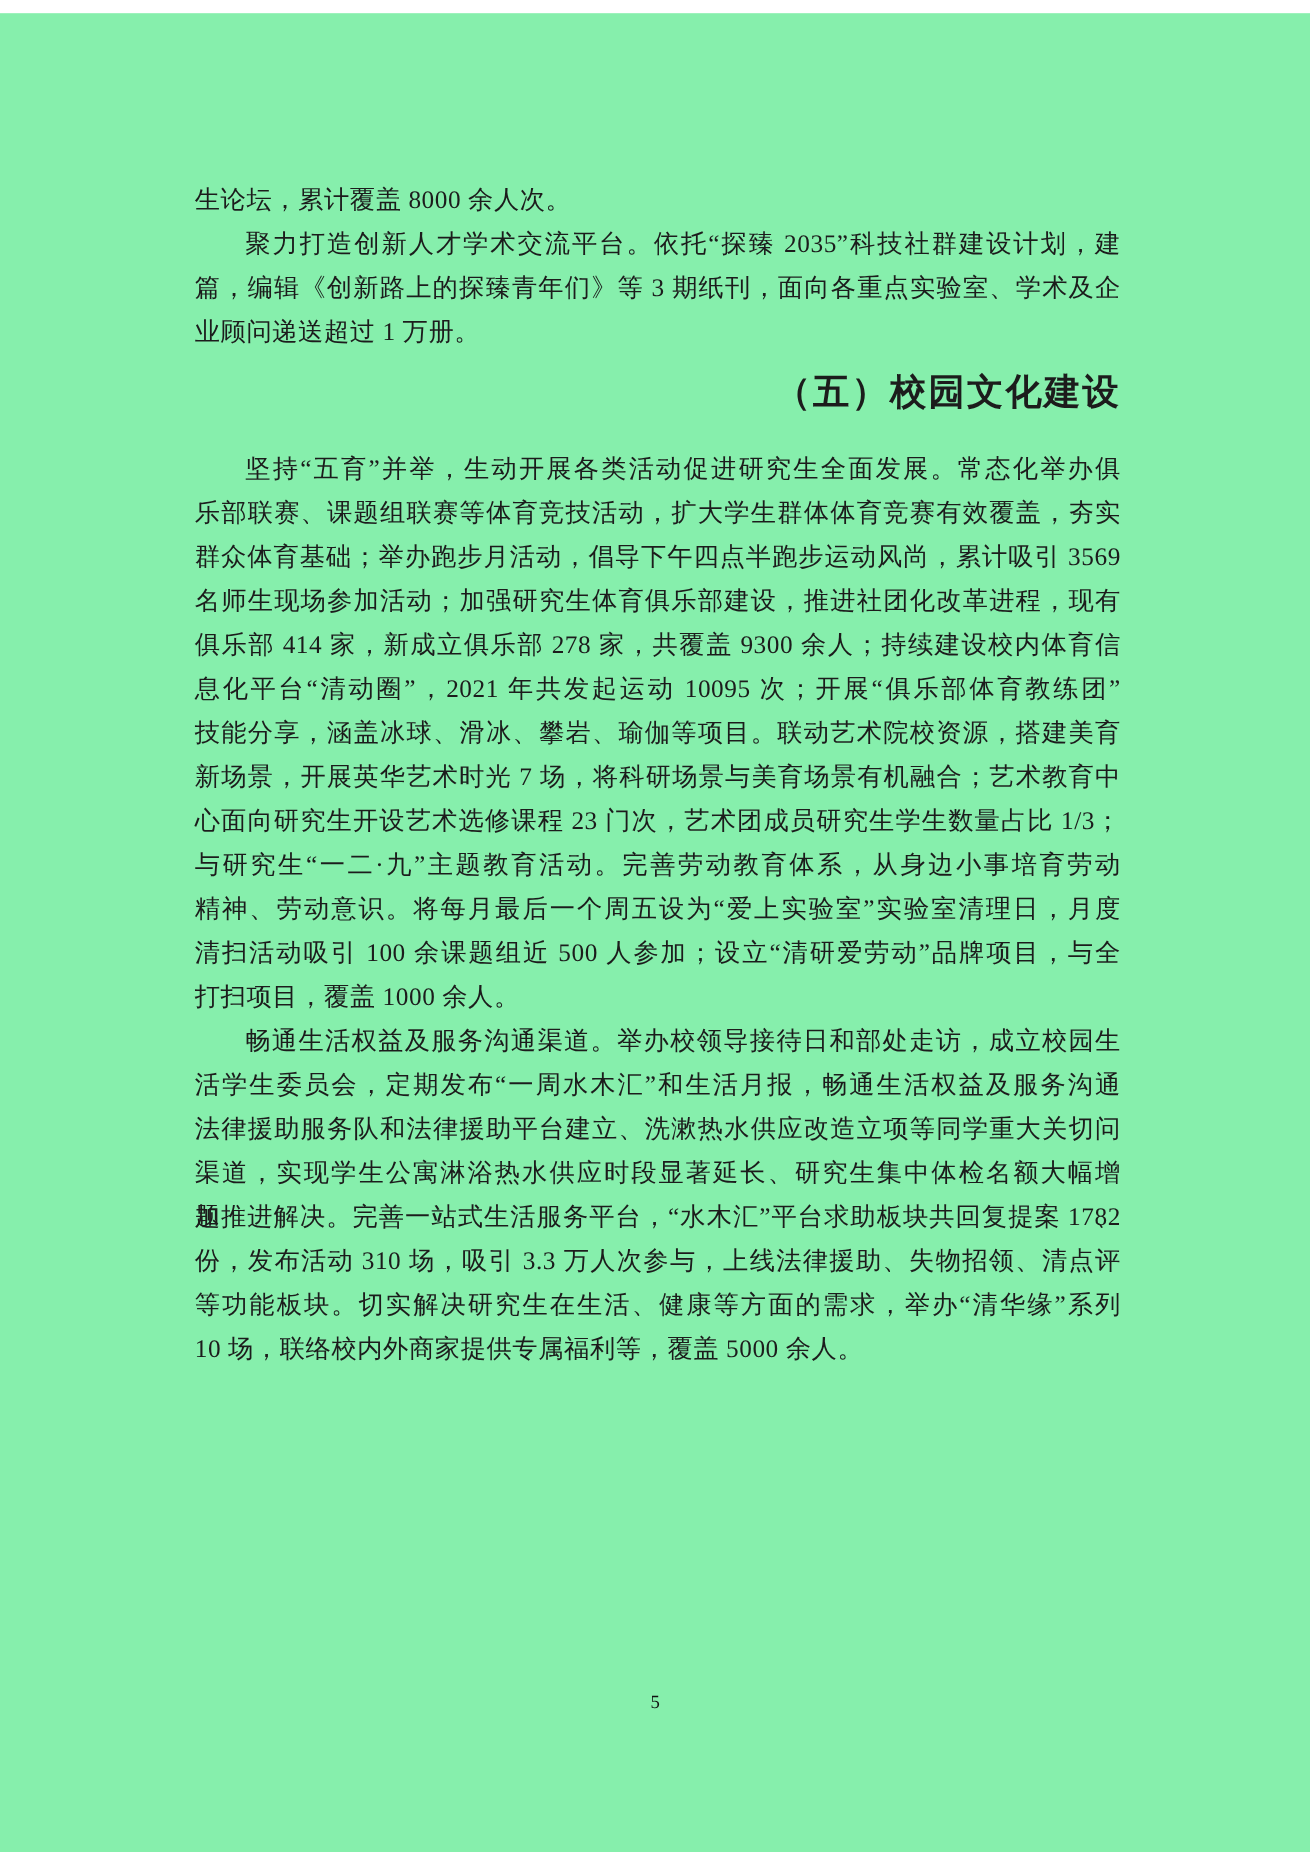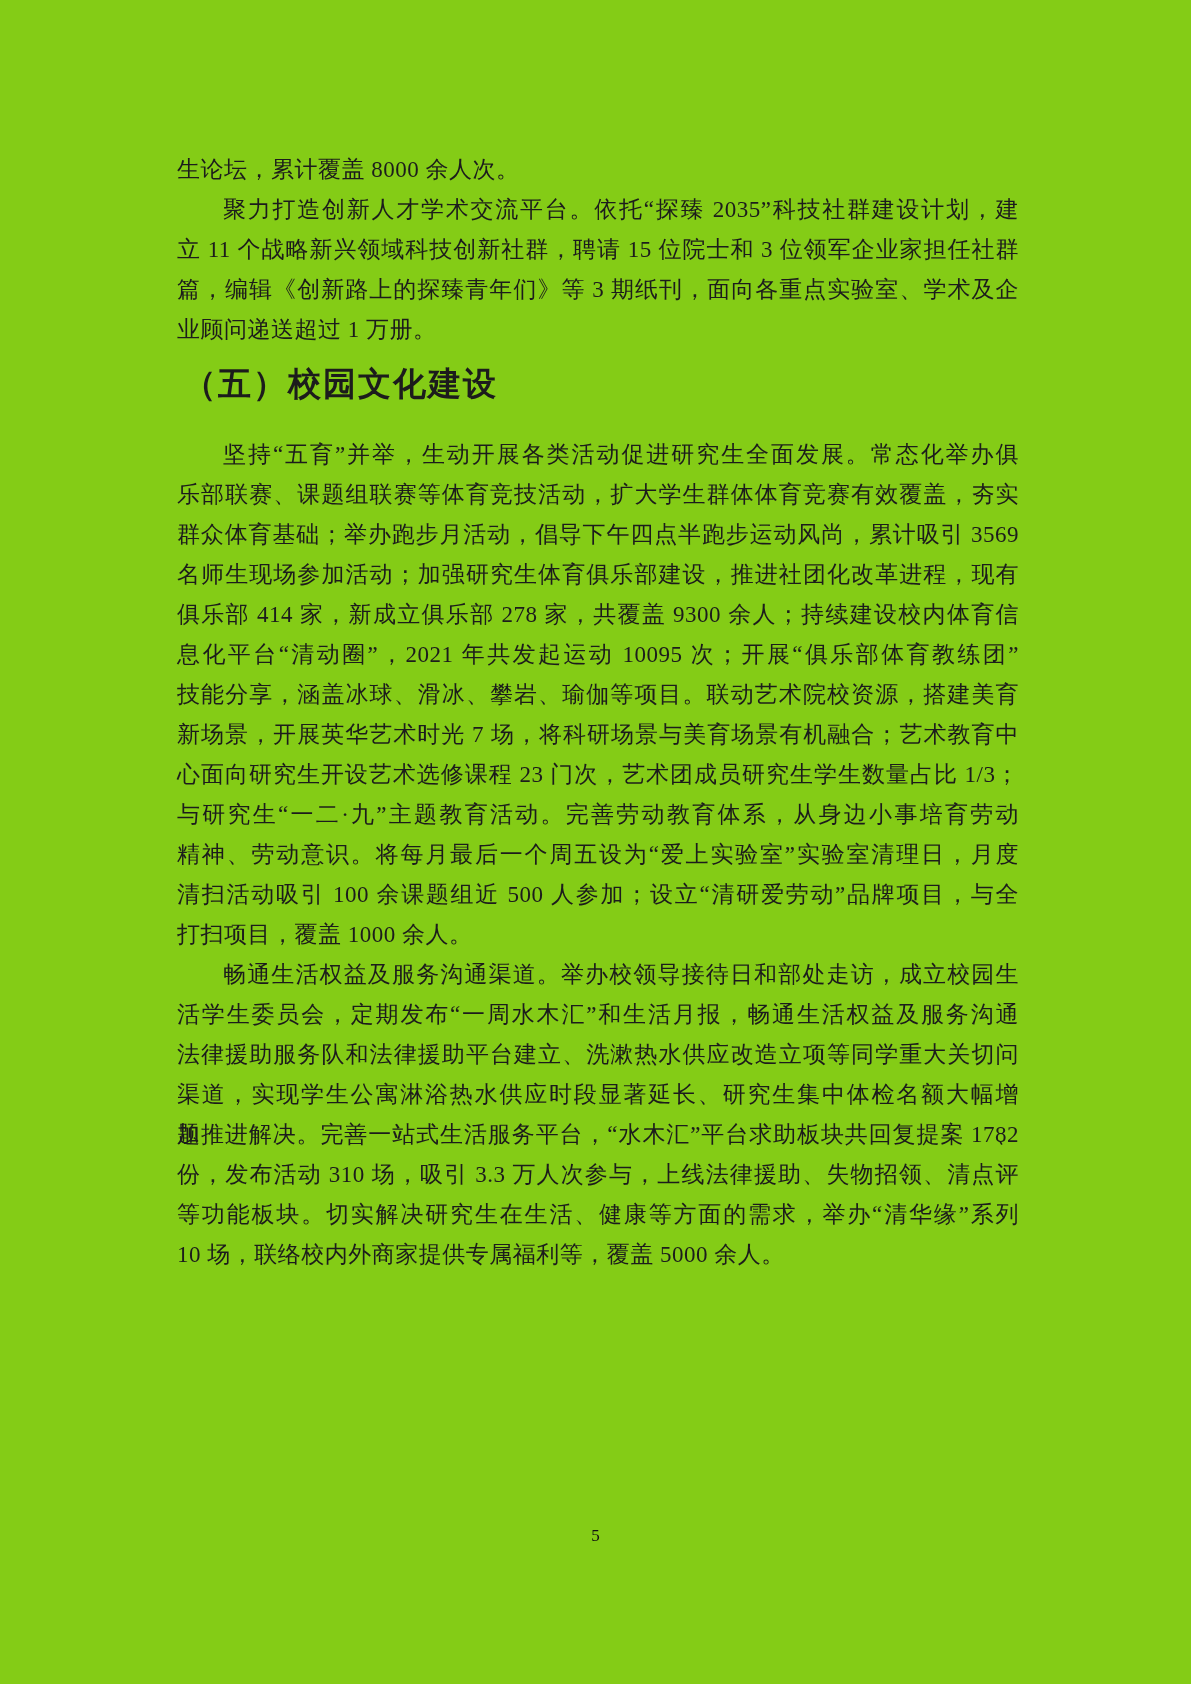--- a/index.html
+++ b/index.html
@@ -11,21 +11,22 @@
     height: 1684px;
     position: relative;
     background: #ffffff;
     color: #1c1c1c;
     font-family: "Liberation Serif", "DejaVu Serif", serif;
     overflow: hidden;
   }
   .page {
     position: absolute;
     inset: 0;
-    background: #84cc16;
+    background: #86efac;
+    margin-top: 12px;
   }
   .text-column {
     position: absolute;
     left: 177px;
     top: 150px;
     width: 842px;
   }
   .para {
     margin: 0;
     padding: 0;
@@ -47,21 +48,21 @@
     text-indent: 2em;
   }
   .heading {
     font-family: "Liberation Sans", "DejaVu Sans", sans-serif;
     font-weight: bold;
     font-size: 33px;
     line-height: 52px;
     height: 52px;
     margin: 8px 0 25px 6px;
     letter-spacing: 2px;
-    text-align: left;
+    text-align: right;
   }
   .page-number {
     position: absolute;
     top: 1524px;
     left: 0;
     width: 1191px;
     text-align: center;
     font-size: 17px;
     line-height: 24px;
     color: #111111;
@@ -70,21 +71,20 @@
 </head>
 <body>
 
 <div class="page">
   <div class="text-column">
       <div class="para">
         <div class="line last">生论坛，累计覆盖 8000 余人次。</div>
       </div>
       <div class="para">
         <div class="line first">聚力打造创新人才学术交流平台。依托“探臻 2035”科技社群建设计划，建</div>
-        <div class="line">立 11 个战略新兴领域科技创新社群，聘请 15 位院士和 3 位领军企业家担任社群</div>
         <div class="line">篇，编辑《创新路上的探臻青年们》等 3 期纸刊，面向各重点实验室、学术及企</div>
         <div class="line last">业顾问递送超过 1 万册。</div>
       </div>
       <div class="heading">（五）校园文化建设</div>
       <div class="para">
         <div class="line first">坚持“五育”并举，生动开展各类活动促进研究生全面发展。常态化举办俱</div>
         <div class="line">乐部联赛、课题组联赛等体育竞技活动，扩大学生群体体育竞赛有效覆盖，夯实</div>
         <div class="line">群众体育基础；举办跑步月活动，倡导下午四点半跑步运动风尚，累计吸引 3569</div>
         <div class="line">名师生现场参加活动；加强研究生体育俱乐部建设，推进社团化改革进程，现有</div>
         <div class="line">俱乐部 414 家，新成立俱乐部 278 家，共覆盖 9300 余人；持续建设校内体育信</div>

